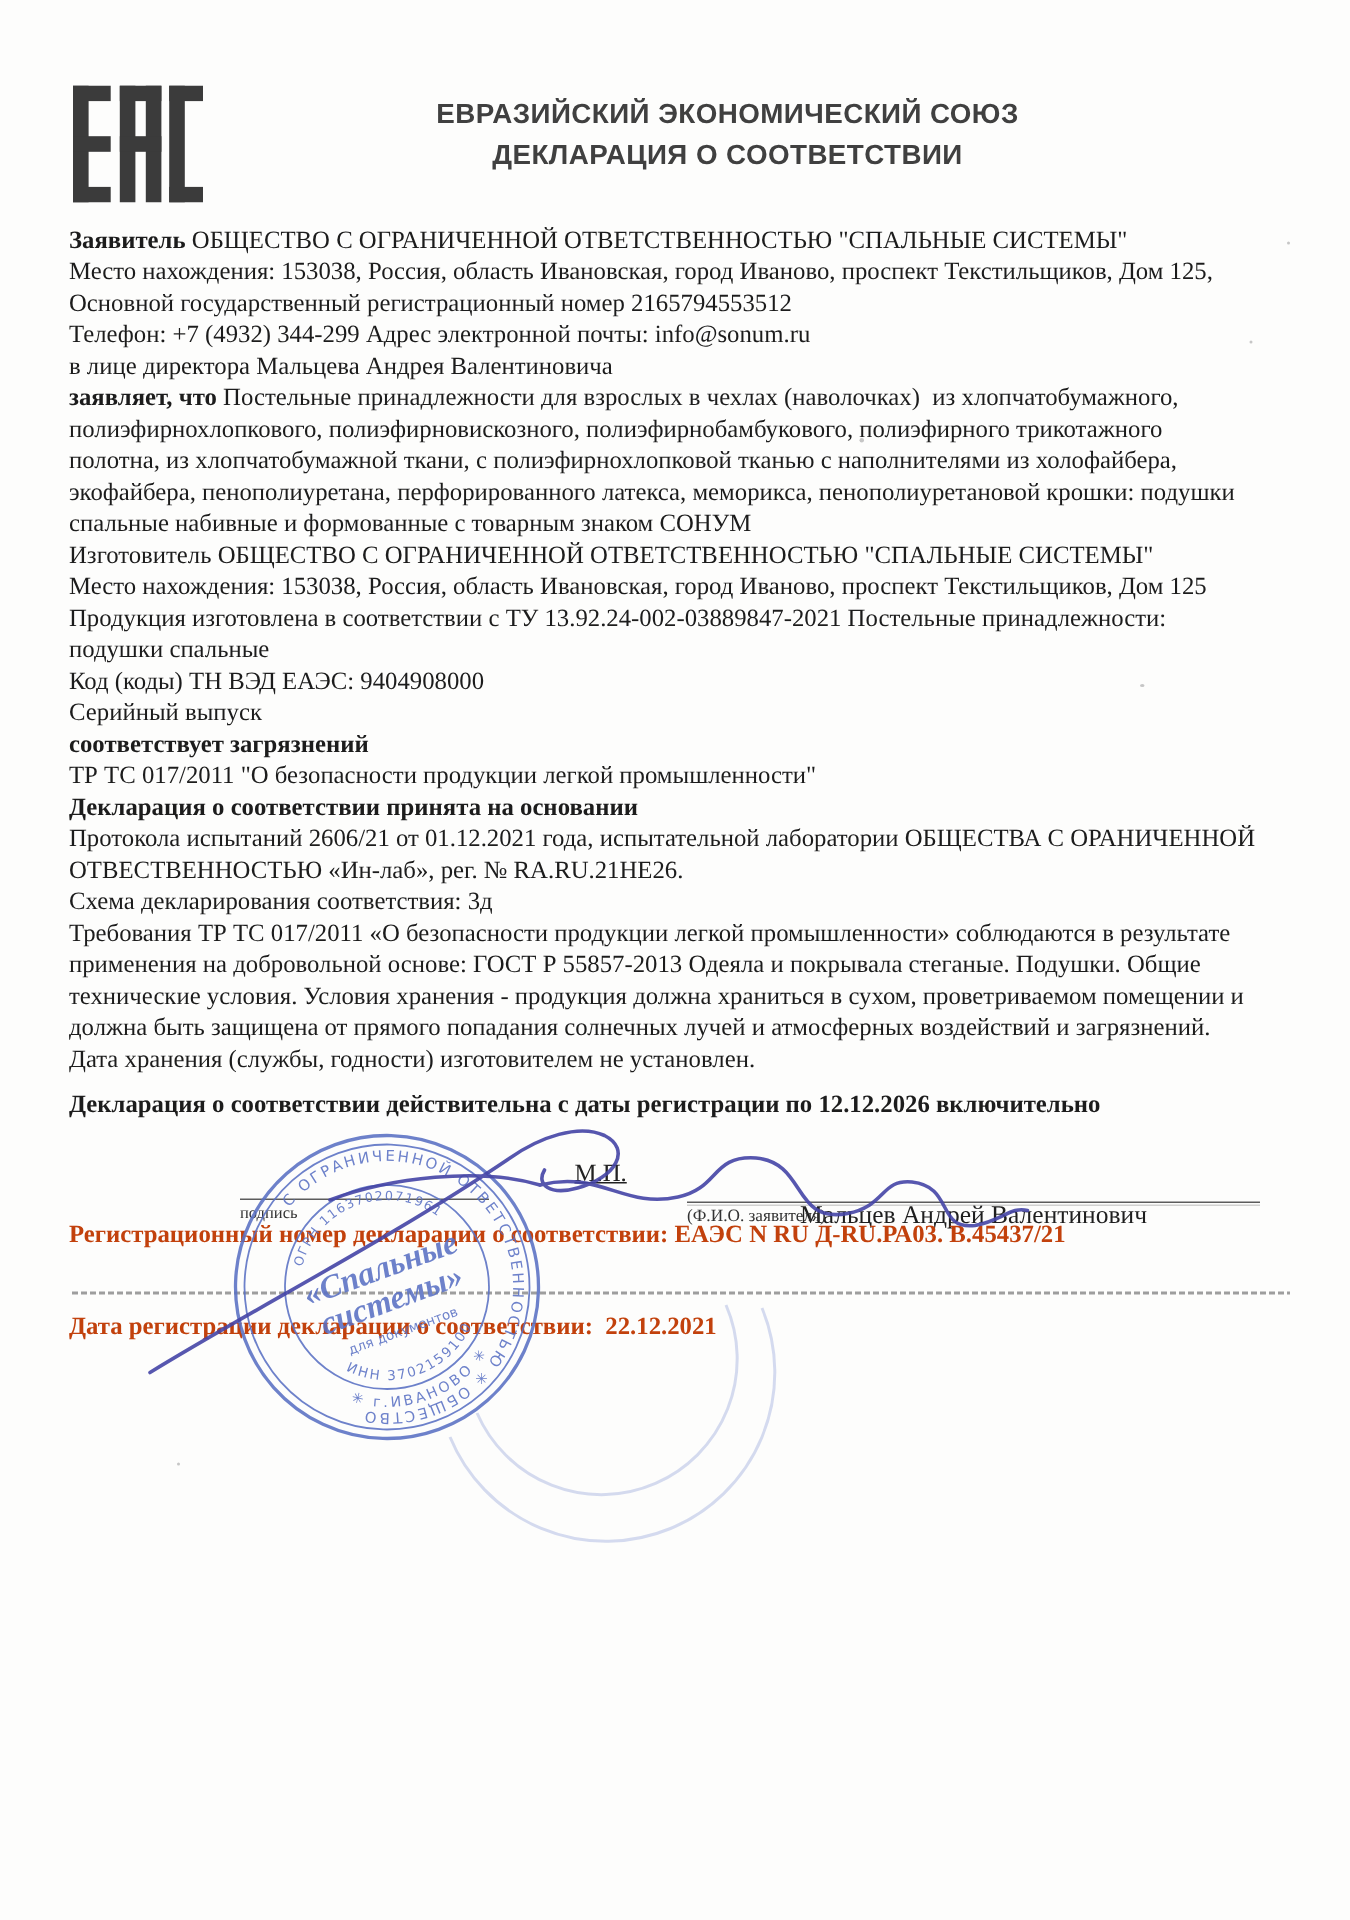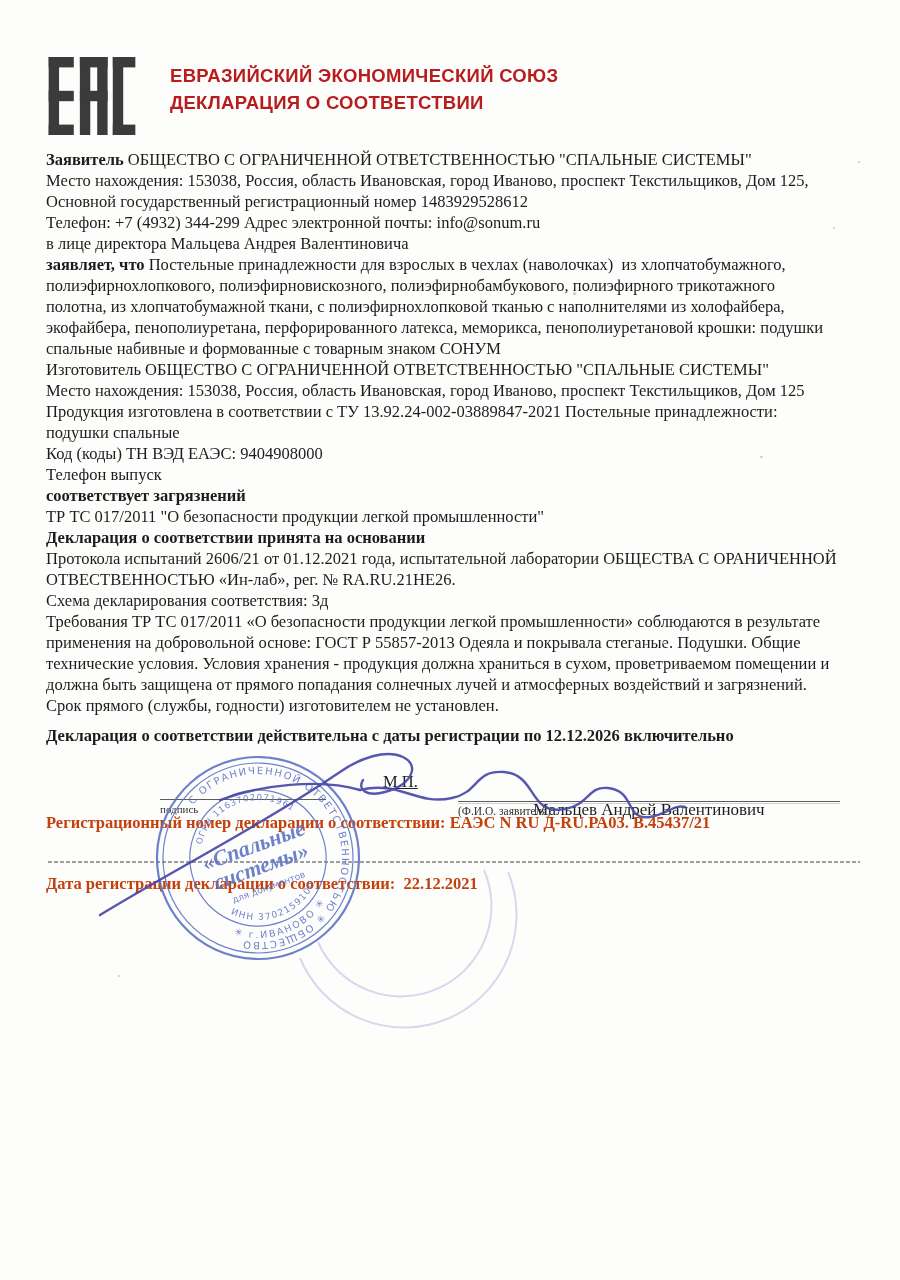--- a/index.html
+++ b/index.html
@@ -6,24 +6,24 @@
   .page{
     position:relative;
     width:900px;height:1280px;
     background:#fdfdfc;
     overflow:hidden;
     font-family:"Liberation Serif", serif;
     color:#1c1c1c;
   }
   .header{
     position:absolute;top:62px;left:170px;width:630px;
-    text-align:left;
+    text-align:center;
     font-family:"Liberation Sans", sans-serif;
     font-weight:bold;font-size:18.5px;line-height:27px;
-    color:#b91c1c;letter-spacing:.3px;
+    color:#404040;letter-spacing:.3px;
   }
   .eac-logo{position:absolute;top:57px;left:48px;}
   .body-text{
     position:absolute;top:149px;left:46px;width:820px;
     font-size:16.5px;line-height:21px;
   }
   .line{white-space:pre-wrap;}
   .line b{font-weight:bold;}
   .gap-before{margin-top:9px;}
   .mp{position:absolute;left:383px;top:772px;font-size:16.5px;color:#222;text-decoration:underline;}
@@ -70,45 +70,45 @@
   </div>
 
   <div class="header">
     <div>ЕВРАЗИЙСКИЙ ЭКОНОМИЧЕСКИЙ СОЮЗ</div>
     <div>ДЕКЛАРАЦИЯ О СООТВЕТСТВИИ</div>
   </div>
 
   <div class="body-text" id="body-text">
       <div class="line"><b>Заявитель</b><span> ОБЩЕСТВО С ОГРАНИЧЕННОЙ ОТВЕТСТВЕННОСТЬЮ "СПАЛЬНЫЕ СИСТЕМЫ"</span></div>
       <div class="line"><span>Место нахождения: 153038, Россия, область Ивановская, город Иваново, проспект Текстильщиков, Дом 125,</span></div>
-      <div class="line"><span>Основной государственный регистрационный номер 1483929528612</span></div>
+      <div class="line"><span>Основной государственный регистрационный номер 2165794553512</span></div>
       <div class="line"><span>Телефон: +7 (4932) 344-299 Адрес электронной почты: info@sonum.ru</span></div>
       <div class="line"><span>в лице директора Мальцева Андрея Валентиновича</span></div>
       <div class="line"><b>заявляет, что</b><span> Постельные принадлежности для взрослых в чехлах (наволочках)  из хлопчатобумажного,</span></div>
       <div class="line"><span>полиэфирнохлопкового, полиэфирновискозного, полиэфирнобамбукового, полиэфирного трикотажного</span></div>
       <div class="line"><span>полотна, из хлопчатобумажной ткани, с полиэфирнохлопковой тканью с наполнителями из холофайбера,</span></div>
       <div class="line"><span>экофайбера, пенополиуретана, перфорированного латекса, меморикса, пенополиуретановой крошки: подушки</span></div>
       <div class="line"><span>спальные набивные и формованные с товарным знаком СОНУМ</span></div>
       <div class="line"><span>Изготовитель ОБЩЕСТВО С ОГРАНИЧЕННОЙ ОТВЕТСТВЕННОСТЬЮ "СПАЛЬНЫЕ СИСТЕМЫ"</span></div>
       <div class="line"><span>Место нахождения: 153038, Россия, область Ивановская, город Иваново, проспект Текстильщиков, Дом 125</span></div>
       <div class="line"><span>Продукция изготовлена в соответствии с ТУ 13.92.24-002-03889847-2021 Постельные принадлежности:</span></div>
       <div class="line"><span>подушки спальные</span></div>
       <div class="line"><span>Код (коды) ТН ВЭД ЕАЭС: 9404908000</span></div>
-      <div class="line"><span>Телефон выпуск</span></div>
+      <div class="line"><span>Серийный выпуск</span></div>
       <div class="line"><b>соответствует загрязнений</b></div>
       <div class="line"><span>ТР ТС 017/2011 "О безопасности продукции легкой промышленности"</span></div>
       <div class="line"><b>Декларация о соответствии принята на основании</b></div>
       <div class="line"><span>Протокола испытаний 2606/21 от 01.12.2021 года, испытательной лаборатории ОБЩЕСТВА С ОРАНИЧЕННОЙ</span></div>
       <div class="line"><span>ОТВЕСТВЕННОСТЬЮ «Ин-лаб», рег. № RA.RU.21НЕ26.</span></div>
       <div class="line"><span>Схема декларирования соответствия: 3д</span></div>
       <div class="line"><span>Требования ТР ТС 017/2011 «О безопасности продукции легкой промышленности» соблюдаются в результате</span></div>
       <div class="line"><span>применения на добровольной основе: ГОСТ Р 55857-2013 Одеяла и покрывала стеганые. Подушки. Общие</span></div>
       <div class="line"><span>технические условия. Условия хранения - продукция должна храниться в сухом, проветриваемом помещении и</span></div>
       <div class="line"><span>должна быть защищена от прямого попадания солнечных лучей и атмосферных воздействий и загрязнений.</span></div>
-      <div class="line"><span>Срок прямого (службы, годности) изготовителем не установлен.</span></div>
+      <div class="line"><span>Дата хранения (службы, годности) изготовителем не установлен.</span></div>
       <div class="line gap-before"><b>Декларация о соответствии действительна с даты регистрации по 12.12.2026 включительно</b></div>
     </div>
 
   <div class="mp">М.П.</div>
   <div class="sig-line sig-line-left"></div>
   <div class="sig-caption caption-podpis">подпись</div>
   <div class="fio-name">Мальцев Андрей Валентинович</div>
   <div class="sig-line sig-line-right"></div>
   <div class="sig-caption caption-fio">(Ф.И.О. заявителя)</div>
 

